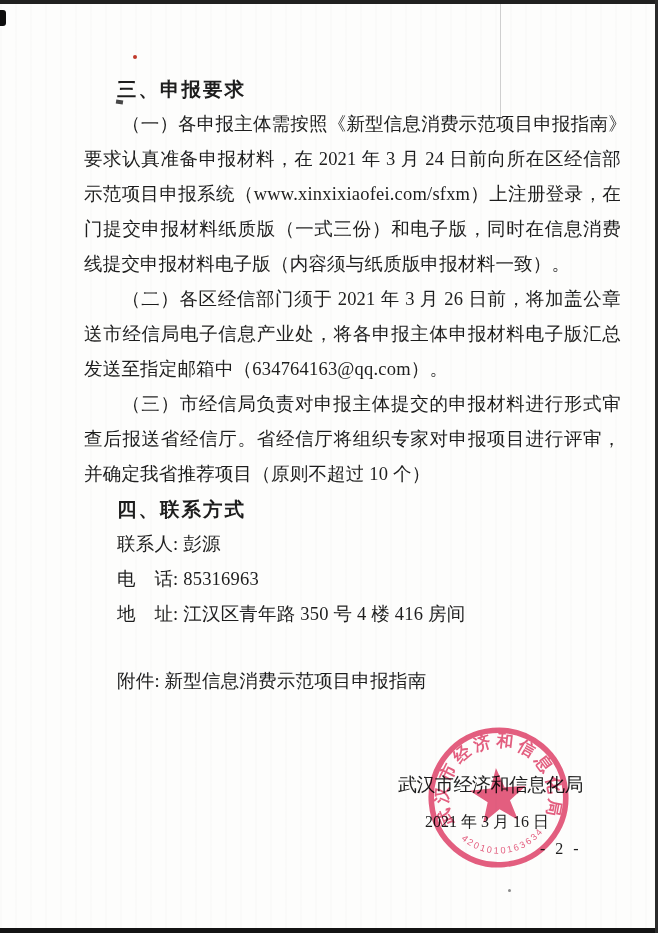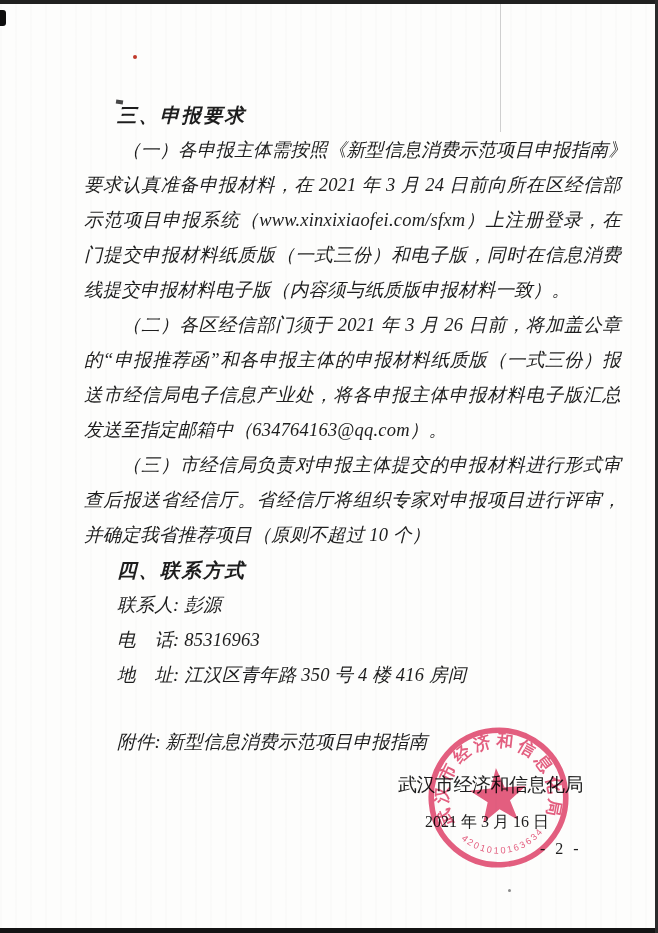--- a/index.html
+++ b/index.html
@@ -14,21 +14,21 @@
   .a-top    { position:absolute; left:0; top:0; width:100%; height:4px; background:#202020; }
   .a-bottom { position:absolute; left:0; bottom:0; width:100%; height:5px; background:#141414; }
   .a-right  { position:absolute; right:0; top:0; width:3px; height:100%; background:#2b2b2b; }
   .a-blob   { position:absolute; left:0; top:10px; width:6px; height:16px; background:#0d0d0d; border-radius:0 3px 3px 0; }
   .a-speck  { position:absolute; left:116px; top:100px; width:7px; height:4px; background:#474747; transform:rotate(8deg); }
   .a-dot    { position:absolute; left:133px; top:55px; width:4px; height:4px; background:#c0392b; border-radius:50%; }
   .a-dot2   { position:absolute; left:508px; top:889px; width:3px; height:3px; background:#8a8a8a; border-radius:50%; }
   .a-fold   { position:absolute; left:500px; top:4px; width:1px; height:128px; background:#cfcfcf; }
 
   
-  .content { position:absolute; left:84px; top:98px; width:537px; font-size:18.5px;font-style:italic; }
+  .content { position:absolute; left:84px; top:72px; width:537px; font-size:18.5px; }
   .ln  { height:35px; line-height:35px; text-align:justify; text-align-last:justify; letter-spacing:0.2px; white-space:nowrap; }
   .ln.end, .ln.contact { text-align:left; text-align-last:left; }
   .ln.ind { padding-left:38px; }
   .ln.contact { padding-left:33px; }
   .ln.attach { margin-top:32px; }
   .hd { height:35px; line-height:35px; font-weight:bold; padding-left:33px; font-size:19.5px;
         letter-spacing:2px; font-family:"Liberation Sans","DejaVu Sans",sans-serif;
         text-align:left; }
 
   
@@ -60,21 +60,20 @@
   <div class="content">
     <div class="hd">三、申报要求</div>
 
     <div class="ln ind">（一）各申报主体需按照《新型信息消费示范项目申报指南》</div>
     <div class="ln">要求认真准备申报材料，在 2021 年 3 月 24 日前向所在区经信部</div>
     <div class="ln">示范项目申报系统（www.xinxixiaofei.com/sfxm）上注册登录，在</div>
     <div class="ln">门提交申报材料纸质版（一式三份）和电子版，同时在信息消费</div>
     <div class="ln end">线提交申报材料电子版（内容须与纸质版申报材料一致）。</div>
 
     <div class="ln ind">（二）各区经信部门须于 2021 年 3 月 26 日前，将加盖公章</div>
-    <div class="ln">的“申报推荐函”和各申报主体的申报材料纸质版（一式三份）报</div>
     <div class="ln">送市经信局电子信息产业处，将各申报主体申报材料电子版汇总</div>
     <div class="ln end">发送至指定邮箱中（634764163@qq.com）。</div>
 
     <div class="ln ind">（三）市经信局负责对申报主体提交的申报材料进行形式审</div>
     <div class="ln">查后报送省经信厅。省经信厅将组织专家对申报项目进行评审，</div>
     <div class="ln end">并确定我省推荐项目（原则不超过 10 个）</div>
 
     <div class="hd">四、联系方式</div>
 
     <div class="ln contact">联系人: 彭源</div>

